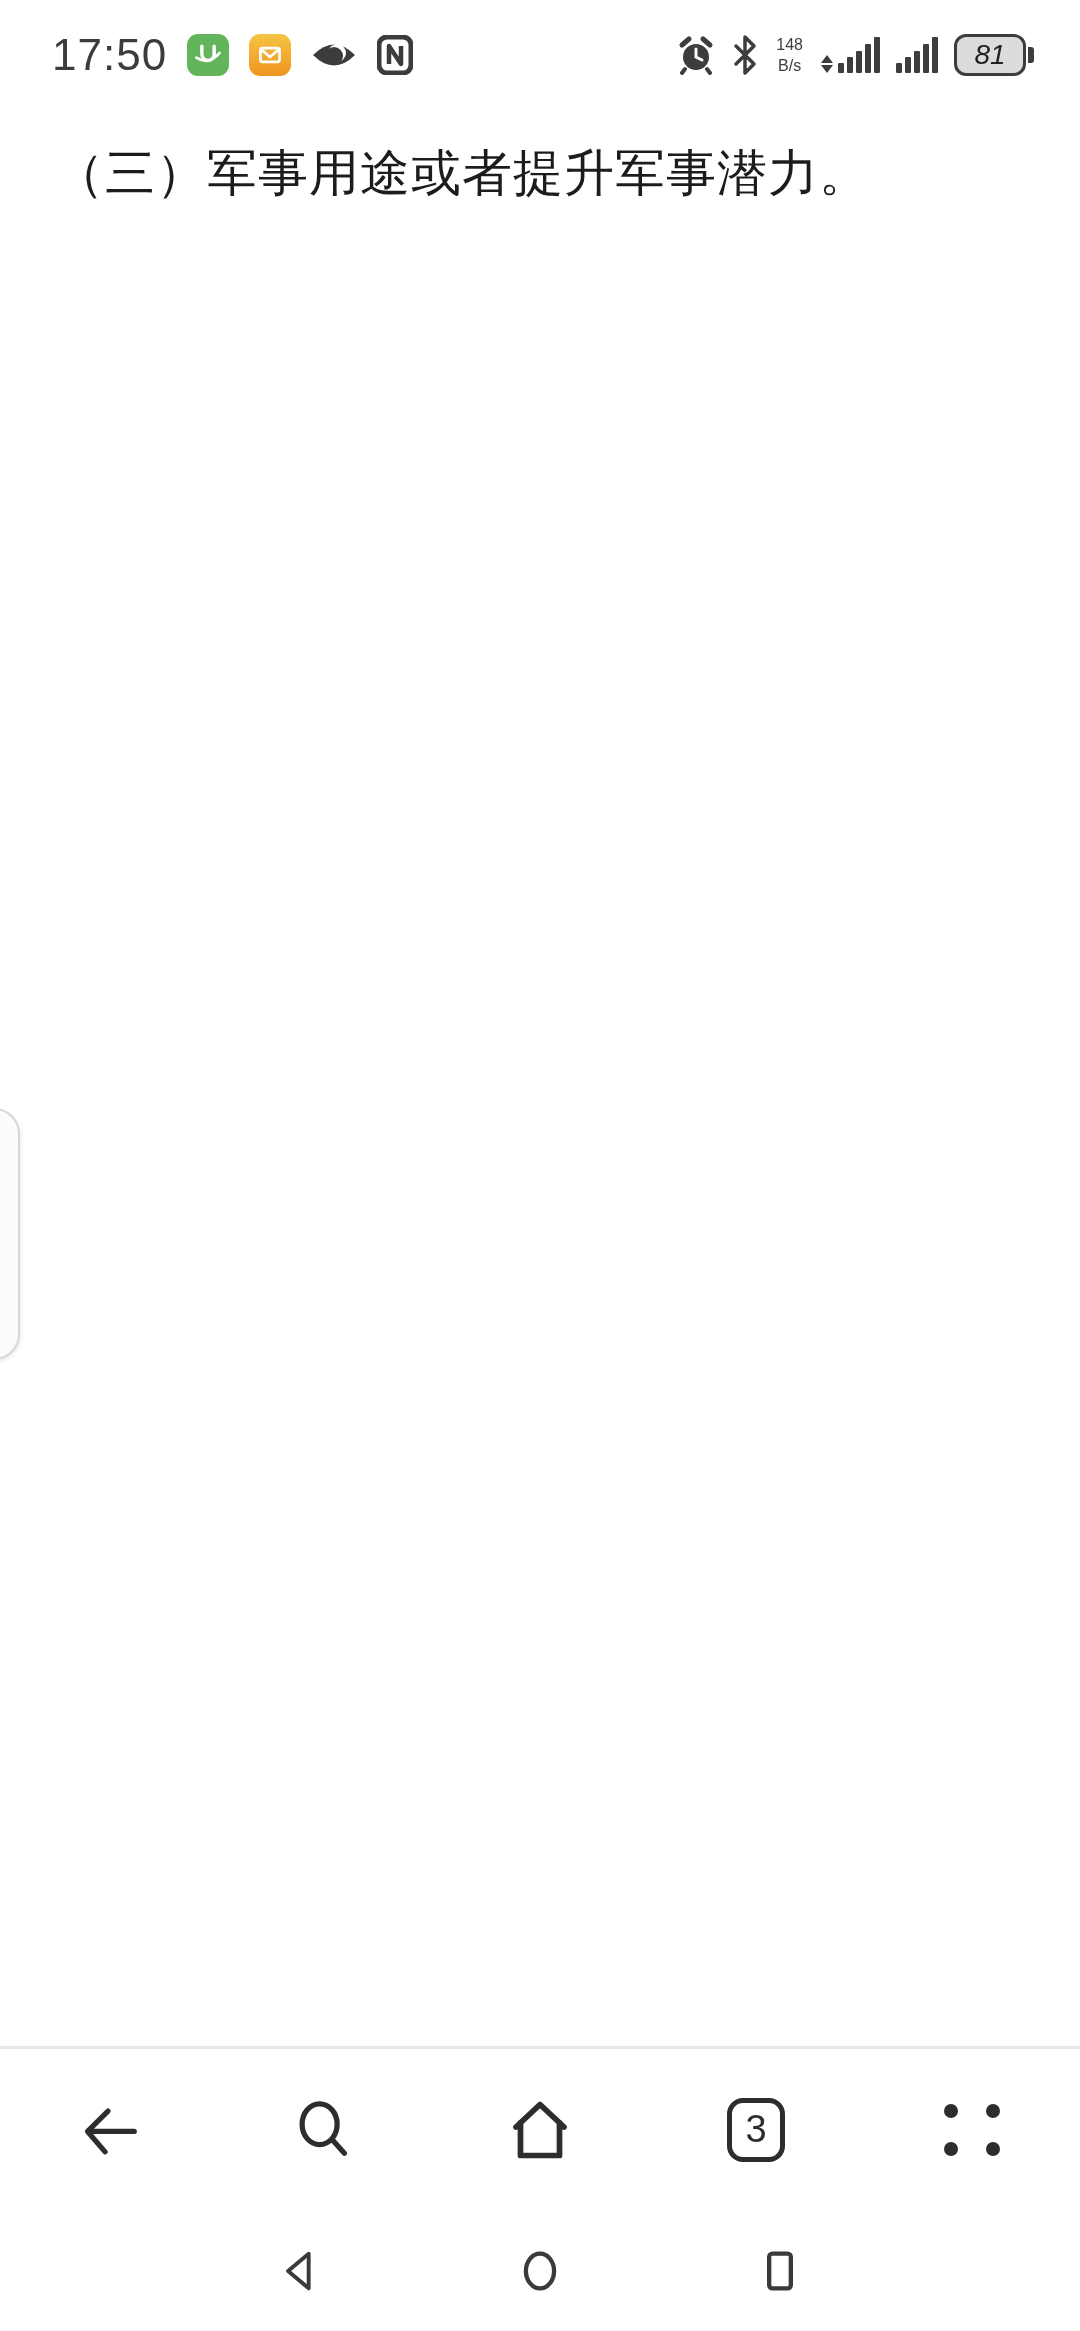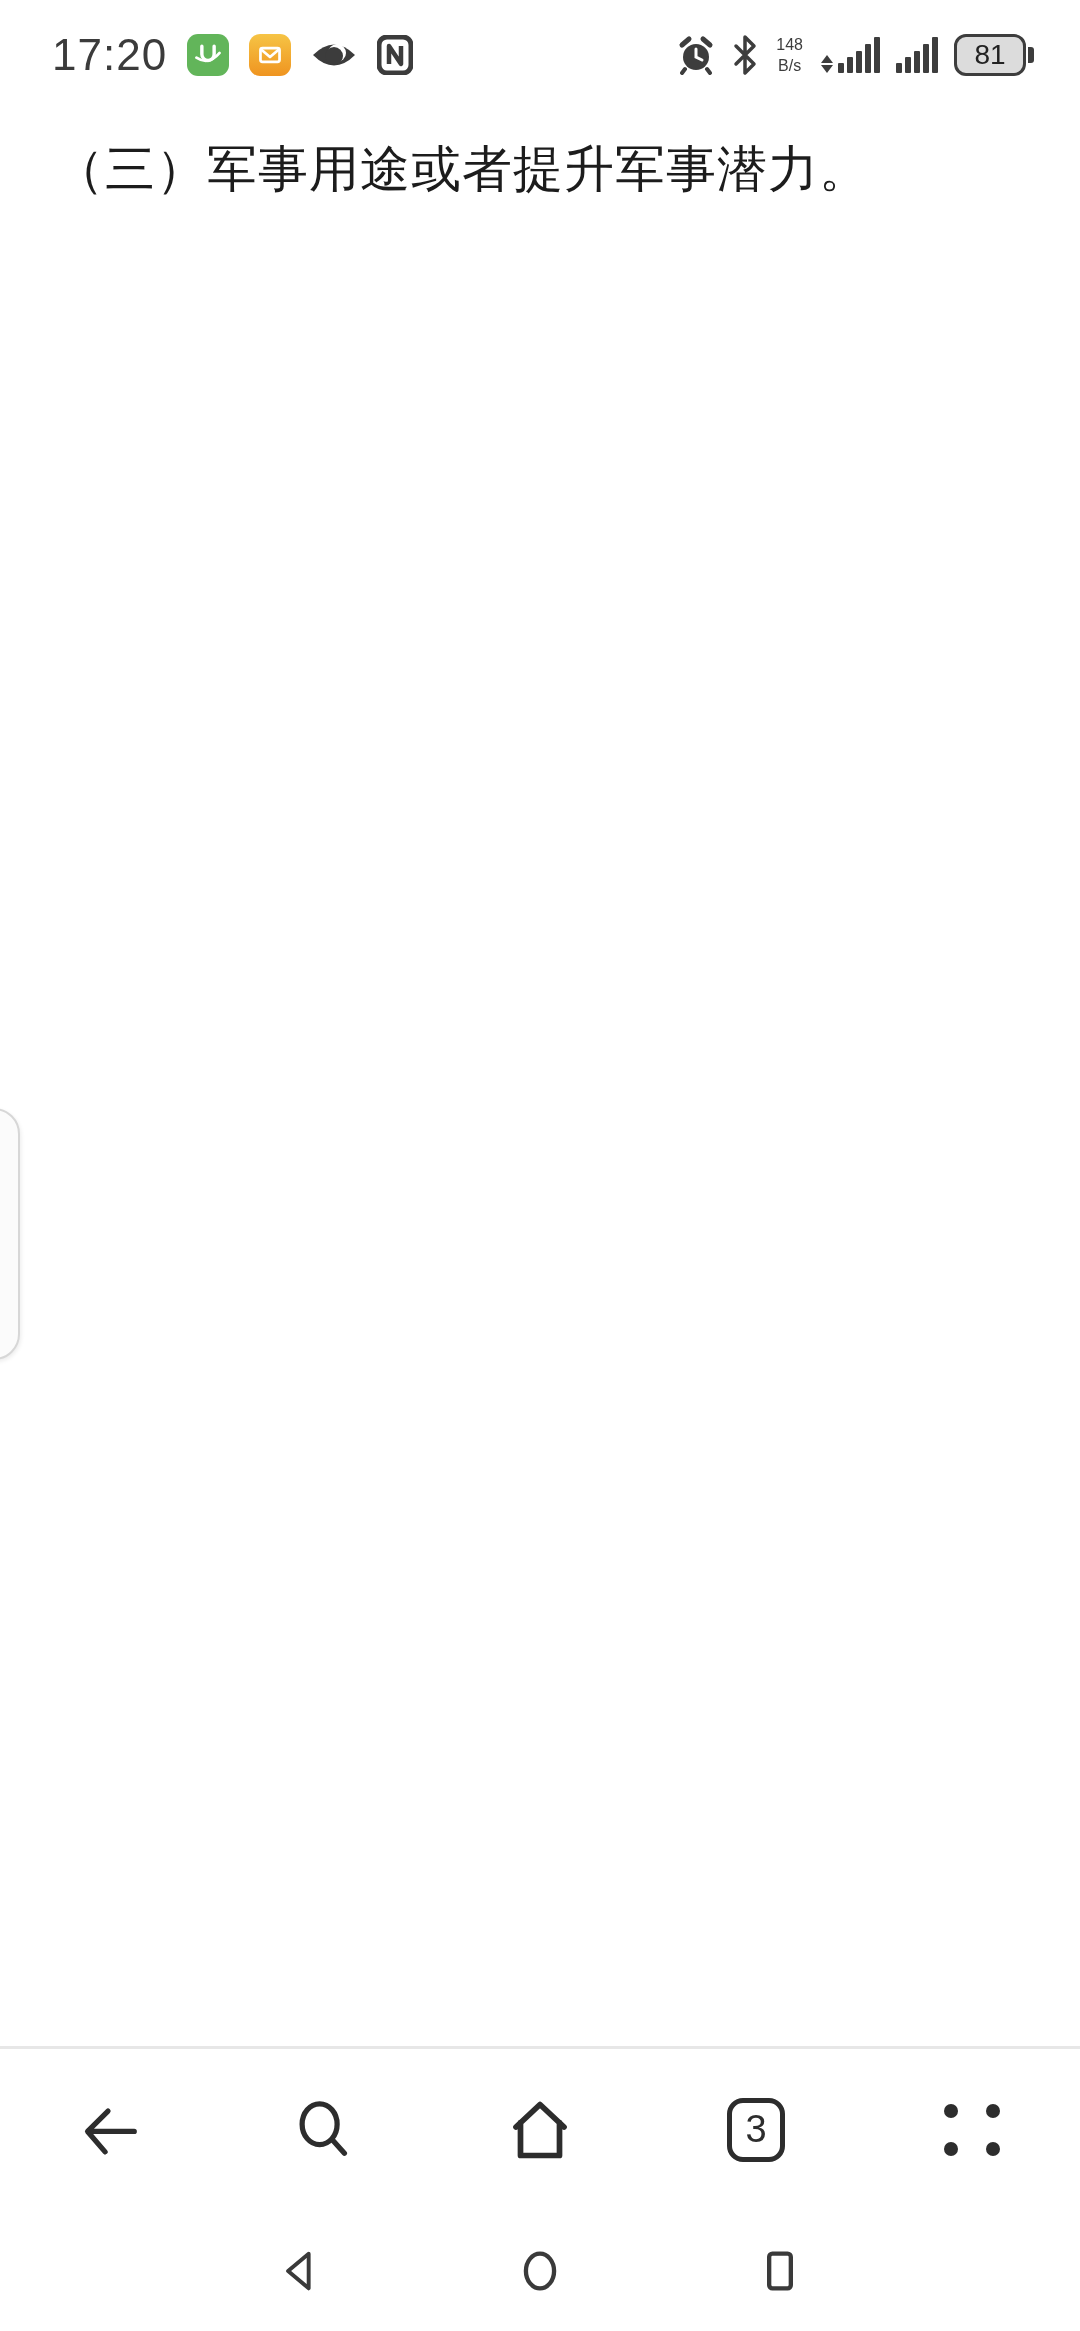--- a/index.html
+++ b/index.html
@@ -22,30 +22,30 @@
   .chip-mail{background:linear-gradient(180deg,#f6c445 0%,#ef9420 100%);}
   .mono-icon{display:flex;align-items:center;justify-content:center;}
   .speed{display:flex;flex-direction:column;align-items:center;line-height:21px;
          font-size:16px;color:#3d3d3d;margin:0 2px;}
   .sig{display:flex;align-items:flex-end;gap:3px;height:36px;}
   .sig .bar{width:6px;background:#3d3d3d;border-radius:1px;}
   .sig-arrows{display:flex;flex-direction:column;justify-content:flex-end;gap:2px;height:36px;margin-right:2px;}
   .tri{width:0;height:0;border-left:6px solid transparent;border-right:6px solid transparent;}
   .tri-up{border-bottom:8px solid #3d3d3d;}
   .tri-down{border-top:8px solid #3d3d3d;}
-  .battery{display:flex;align-items:center;}
+  .battery{display:flex;align-items:center;font-style:italic;}
   .bat-body{width:72px;height:42px;border:3px solid #3d3d3d;border-radius:12px;
             background:#dcdcdc;display:flex;align-items:center;justify-content:center;
             font-size:28px;color:#222;}
   .bat-nub{width:6px;height:16px;background:#3d3d3d;border-radius:0 3px 3px 0;margin-left:2px;}
   
   .content{padding:34px 54px 0 54px;}
   .content p{
     margin:0 0 58px 0;font-size:50px;line-height:86px;color:#1c1c1c;
-    text-align:justify;letter-spacing:1px;font-family:Liberation Mono, monospace;
+    text-align:justify;letter-spacing:1px;
   }
   .edge-handle{
     position:absolute;left:-14px;top:1108px;width:34px;height:252px;
     background:#fbfbfb;border:2px solid #d7d7d7;border-radius:0 26px 26px 0;
     box-shadow:1px 2px 4px rgba(0,0,0,0.08);
   }
   
   .toolbar{
     position:absolute;left:0;top:2046px;width:1080px;height:164px;
     border-top:3px solid #e7e7e7;background:#fff;
@@ -67,21 +67,21 @@
   .nav-btn{background:none;border:none;padding:0;display:flex;align-items:center;justify-content:center;width:80px;height:80px;}
   svg{display:block;}
 </style>
 </head>
 <body>
 
 <div class="screen">
 
   <div class="status-bar">
     <div class="sb-left">
-      <span class="sb-time">17:20</span>
+      <span class="sb-time">17:50</span>
 
       <span class="app-chip chip-green">
         <svg width="30" height="30" viewBox="0 0 44 44">
           <path d="M13 9 v12 a9 9 0 0 0 18 0 v-12" fill="none" stroke="#fff" stroke-width="5" stroke-linecap="round"></path>
           <path d="M5 26 q18 12 34 -7" fill="none" stroke="#fff" stroke-width="4" stroke-linecap="round"></path>
         </svg>
       </span>
 
       <span class="app-chip chip-mail">
         <svg width="30" height="30" viewBox="0 0 44 44">

